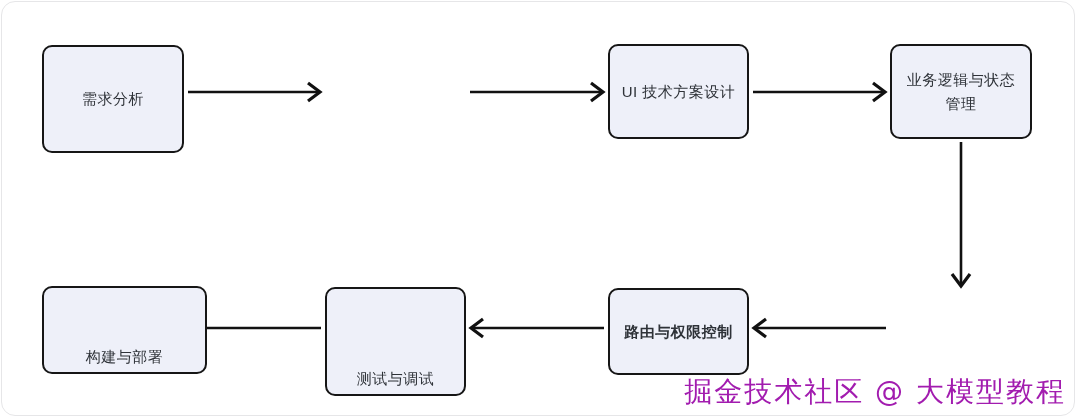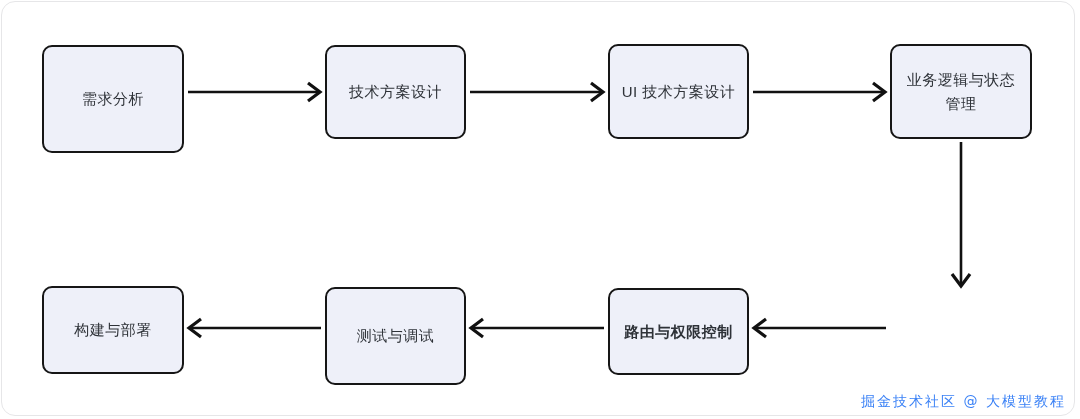--- a/index.html
+++ b/index.html
@@ -54,23 +54,23 @@
     left: 0;
     top: 0;
     width: 1080px;
     height: 419px;
     pointer-events: none;
   }
   .watermark {
     position: absolute;
     right: 14px;
     bottom: 8px;
-    font-size: 14px;
+    font-size: 28px;
     letter-spacing: 2px;
-    color: #3b82f6;
+    color: #a21caf;
     white-space: nowrap;
     font-family: "DejaVu Sans", sans-serif;
   }
 </style>
 </head>
 <body>
 
 <div id="canvas">
   <div id="frame"></div>
 
@@ -97,39 +97,36 @@
 
       <line x1="321" y1="328" x2="191" y2="328"></line>
       <polyline points="201,319 189,328 201,337" stroke-width="3.2" stroke-linejoin="miter" stroke-linecap="butt"></polyline>
     </g>
   </svg>
 
   <div class="node" style="left:42px;  top:45px;  width:142px; height:108px;">
     <span class="node-label">需求分析</span>
   </div>
 
-  <div class="node" style="left:325px; top:45px;  width:141px; height:94px;">
-    <span class="node-label">技术方案设计</span>
-  </div>
 
   <div class="node" style="left:608px; top:44px;  width:141px; height:95px;">
     <span class="node-label">UI 技术方案设计</span>
   </div>
 
   <div class="node" style="left:890px; top:44px;  width:142px; height:95px;">
     <span class="node-label">业务逻辑与状态管理</span>
   </div>
 
 
   <div class="node" style="left:608px; top:288px; width:141px; height:87px;font-weight:bold;">
     <span class="node-label">路由与权限控制</span>
   </div>
 
-  <div class="node" style="left:325px; top:287px; width:141px; height:98px;">
+  <div class="node" style="left:325px; top:287px; width:141px; height:109px;align-items:flex-end;">
     <span class="node-label">测试与调试</span>
   </div>
 
-  <div class="node" style="left:42px;  top:286px; width:142px; height:88px;">
+  <div class="node" style="left:42px;  top:286px; width:165px; height:88px;align-items:flex-end;">
     <span class="node-label">构建与部署</span>
   </div>
 
   <div class="watermark">掘金技术社区 @ 大模型教程</div>
 </div>
 
 </body></html>

